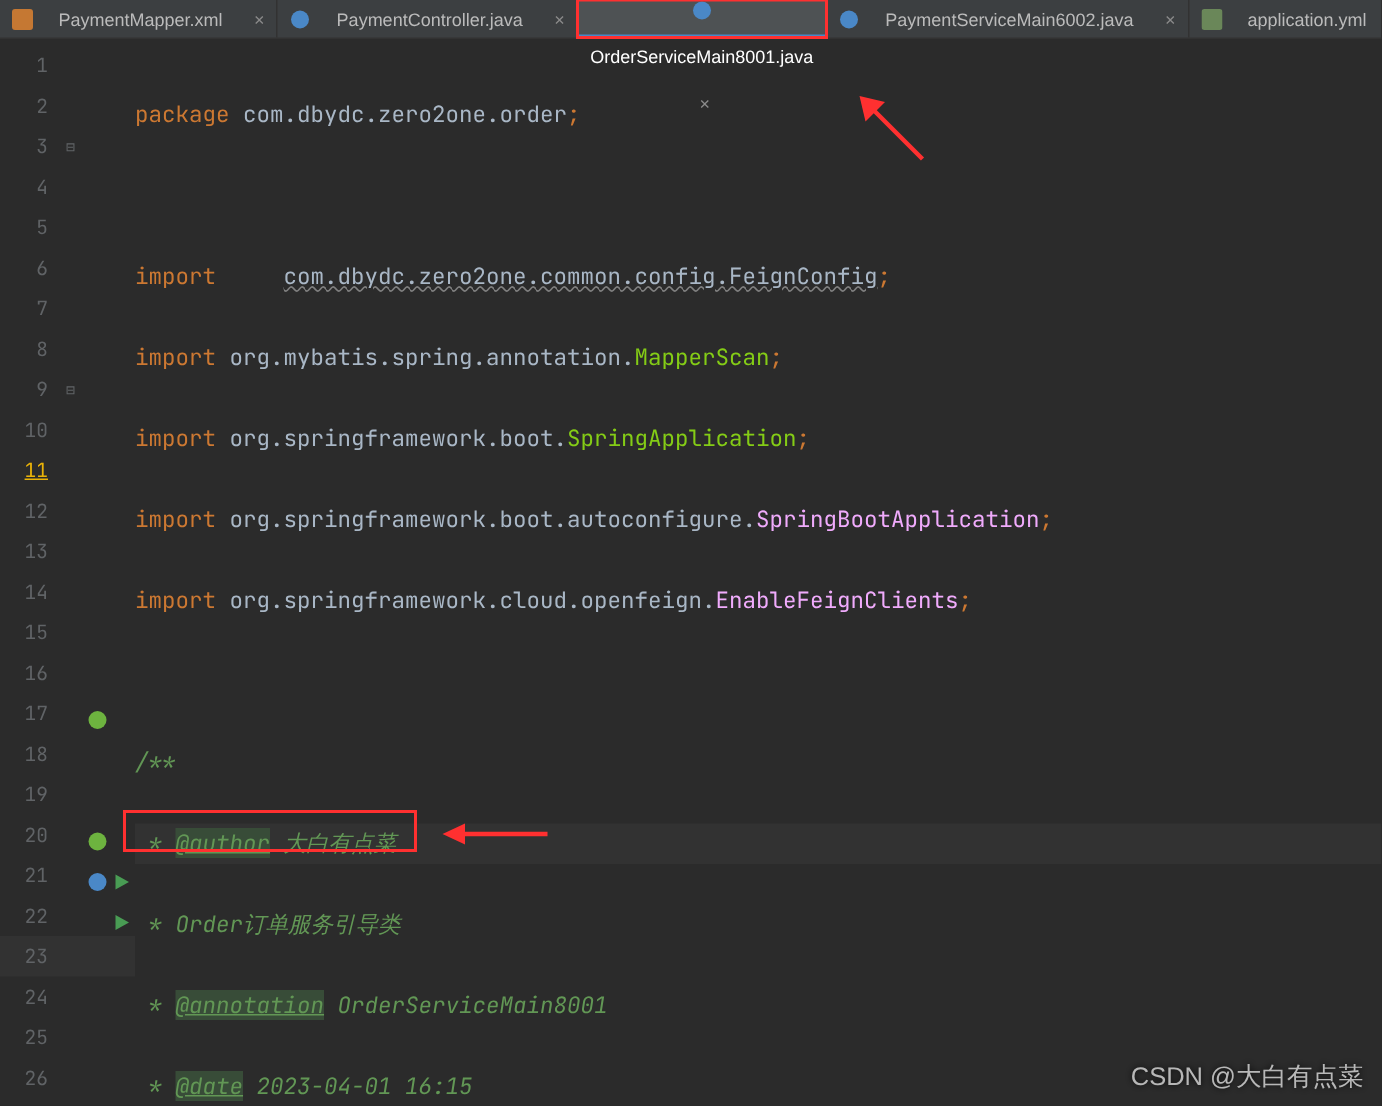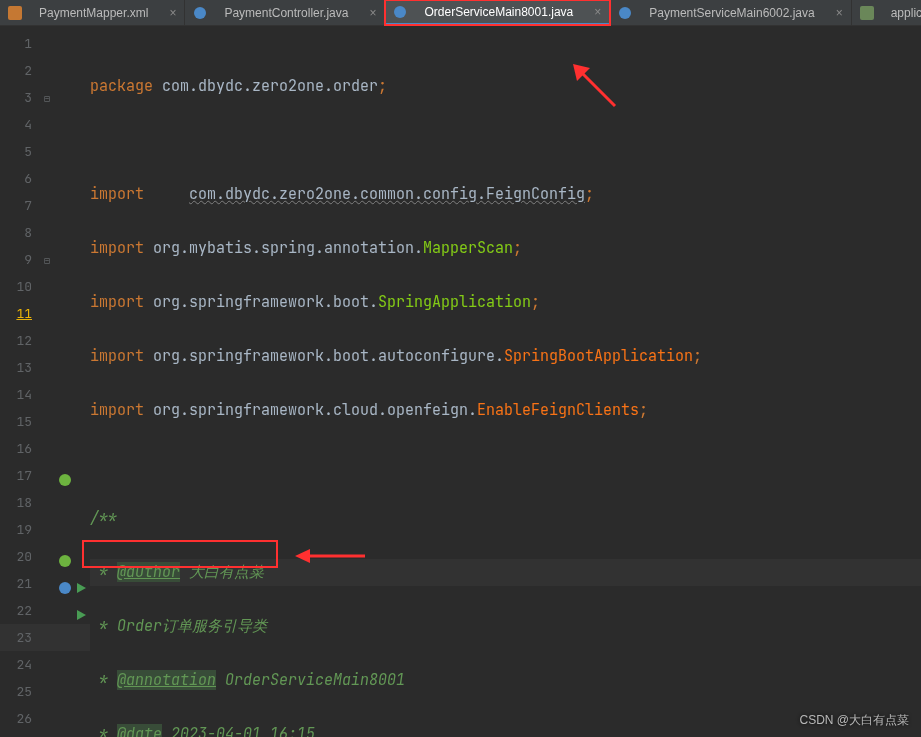--- a/index.html
+++ b/index.html
@@ -32,20 +32,21 @@
     position: relative;
   }
   .tab.active {
     background: #4e5254;
     color: #ffffff;
     border-bottom: 2px solid #4a88c7;
   }
   .tab.highlighted {
     outline: 2px solid #ff3030;
     outline-offset: -1px;
+    flex-direction: column;
   }
   .tab-icon { width: 14px; height: 14px; display:flex; align-items:center; justify-content:center;}
   .close-x { color:#8a8a8a; font-size:12px; margin-left:4px;}
   
   .editor {
     display: flex;
     height: calc(100% - 26px);
   }
   .gutter {
     width: 90px;
@@ -80,53 +81,53 @@
   .fold {
     position:absolute;
     right: 40px;
     top:50%;
     transform:translateY(-50%);
     color:#606366;
     font-size:10px;
   }
   .code {
     flex: 1;
-    padding-top: 20px;
+    padding-top: 10px;
     font-size: 15px;
     line-height: 27px;
     white-space: pre;
     position: relative;
   }
   .code-line { height: 27px; position:relative;}
   .highlight-line { background: #323232; }
   .current-line-no { color: #eab308; text-decoration: underline; }
   
   .kw { color: #cc7832; }
   .doc { color: #629755; font-style: italic; }
   .doctag { color: #629755; font-style: italic; text-decoration: underline; background:#384c38;}
-  .ann { color: #f97316; }
+  .ann { color: #f0abfc; }
   .cls { color: #84cc16; }
   .wavy { text-decoration: underline wavy #808080; text-decoration-thickness:1px;margin-left:36px;}
   
   .red-box {
     position: absolute;
     border: 2px solid #ff3030;
     pointer-events: none;
   }
   .arrow {
     position: absolute;
     pointer-events: none;
   }
   .watermark {
     position: absolute;
     right: 12px;
     bottom: 8px;
     color: #d0d0d0;
     font-family: sans-serif;
-    font-size: 12px;
+    font-size: 17px;
     opacity: 0.85;
     text-shadow: 0 0 4px #000;
   }
 </style>
 </head>
 <body>
 
 <div class="tabs">
   <div class="tab">
     <span class="tab-icon">

